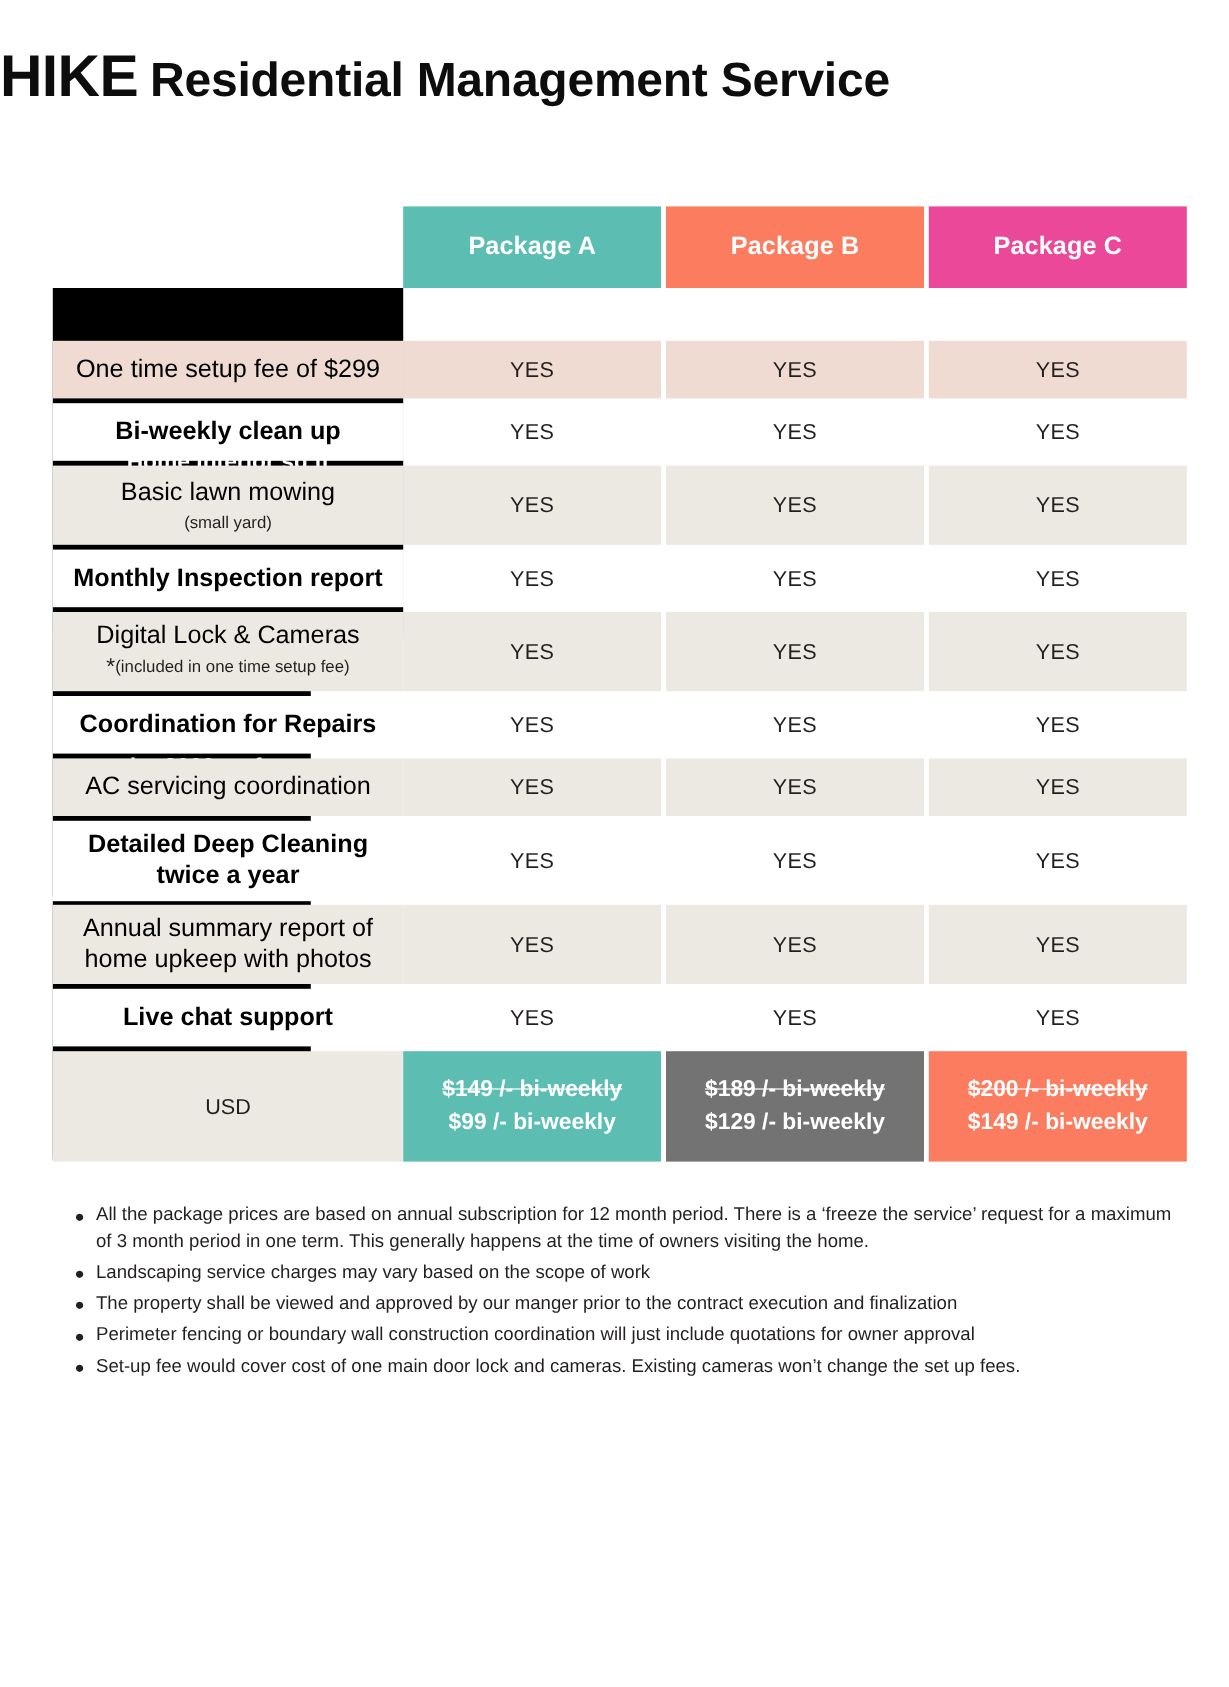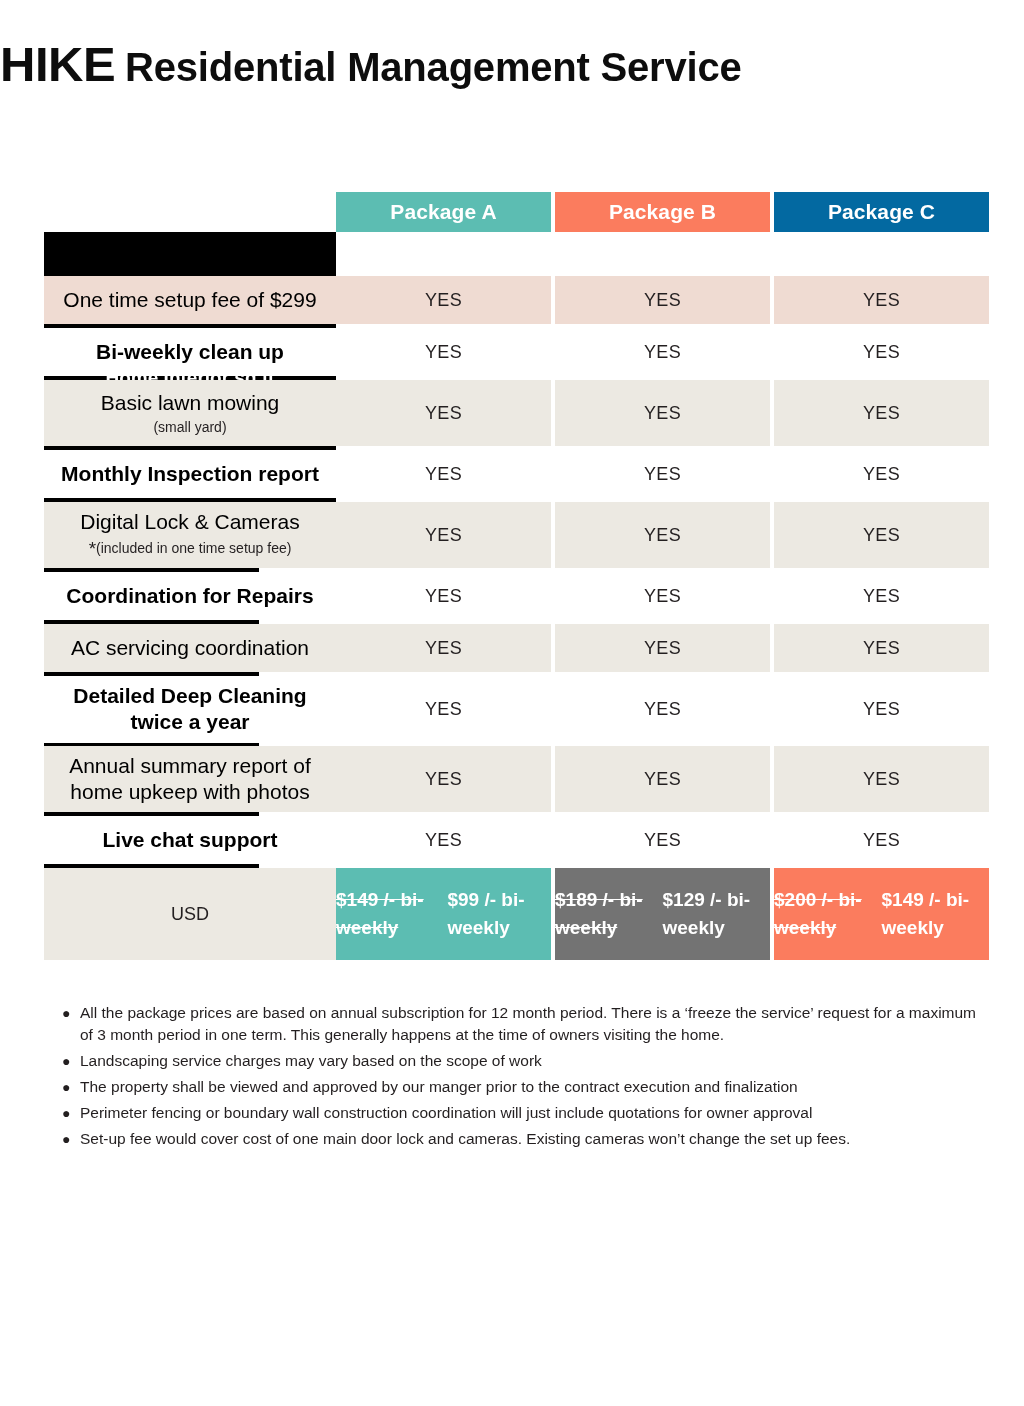--- a/index.html
+++ b/index.html
@@ -51,35 +51,35 @@
   .row {
     display: flex;
     width: 100%;
     align-items: stretch;
   }
   .c-label { width: 292px; flex: 0 0 292px; }
   .c-pkg   { width: 215px; flex: 0 0 215px; }
   .gap     { width: 4px;  flex: 0 0 4px; background: #ffffff; }
 
   
-  .row-pkghead { height: 40px; margin-top: 20px; }
+  .row-pkghead { height: 68px; }
   .row-pkghead .c-label { background: #ffffff; }
   .pkg-head {
     display: flex;
     align-items: center;
     justify-content: center;
     height: 100%;
     color: #ffffff;
     font-size: 21px;
     font-weight: 700;
     letter-spacing: 0.1px;
   }
   .pkg-a { background: #5CBDB2; }
   .pkg-b { background: #FB7C5E; }
-  .pkg-c { background: #0369a1; }
+  .pkg-c { background: #ec4899; }
 
   
   .row-sqft { height: 44px; flex-direction: column; }
   .row-sqft .c-label,
   .row-sqft .c-pkg {
     background: #000000;
     color: #ffffff;
     display: flex;
     align-items: center;
     justify-content: center;
@@ -124,21 +124,21 @@
   .row-price .c-label {
     background: #ECE9E2;
     display: flex;
     align-items: center;
     justify-content: center;
     font-size: 18px;
     color: #231f20;
   }
   .price-cell {
     display: flex;
-    flex-direction: row;
+    flex-direction: column;
     align-items: center;
     justify-content: center;
     height: 100%;
     color: #ffffff;
     font-weight: 700;
     font-size: 19px;
     line-height: 1.45;
   }
   .price-old { text-decoration: line-through; }
   .price-new { }

